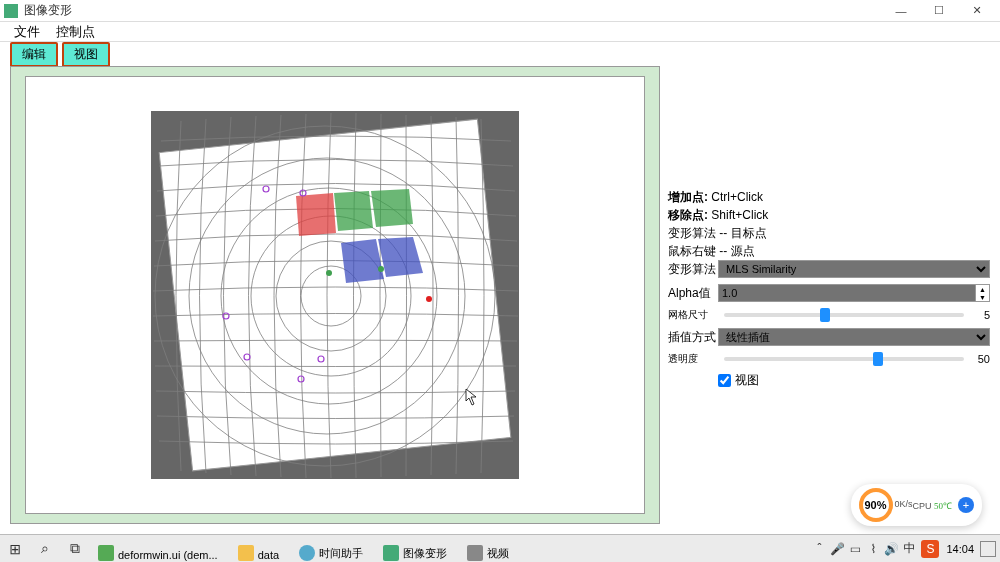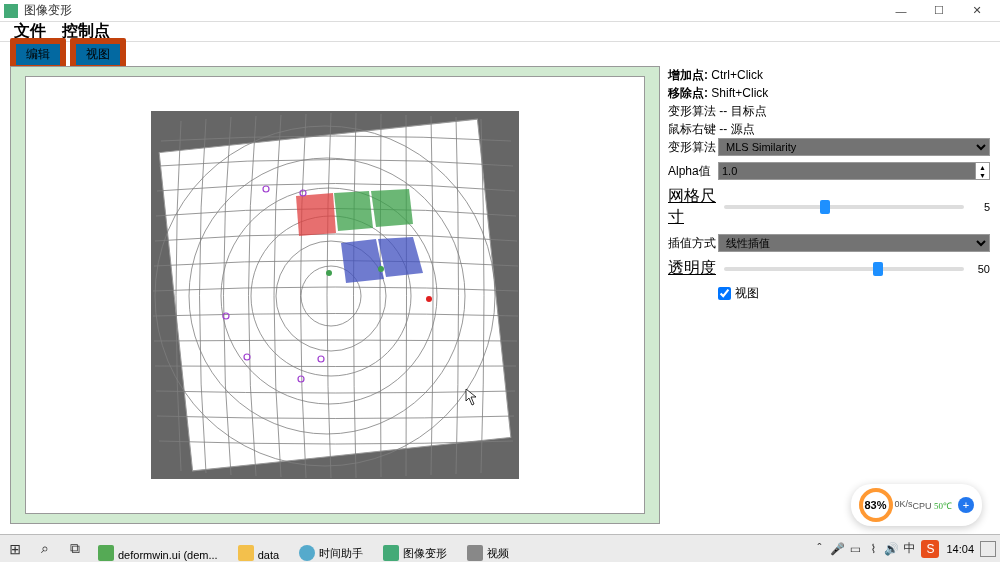--- a/index.html
+++ b/index.html
@@ -6,46 +6,46 @@
 body { width: 1000px; height: 562px; background: #fff; position: relative; overflow: hidden; font-size: 12px; }
 
 
 .titlebar { height: 22px; display: flex; align-items: center; padding: 0 4px; border-bottom: 1px solid #ddd; }
 .titlebar .app-icon { width: 14px; height: 14px; background: #4a7; margin-right: 6px; }
 .titlebar .title { flex: 1; font-size: 12px; color: #333; }
 .titlebar .win-btn { width: 38px; height: 22px; display: flex; align-items: center; justify-content: center; font-size: 11px; color: #444; }
 
 
 .menubar { height: 20px; display: flex; align-items: center; padding: 0 6px; border-bottom: 1px solid #ddd; }
-.menubar .menu-item { padding: 2px 8px; font-size: 16px; font-weight: bold; }
+.menubar .menu-item { padding: 2px 8px; font-size: 13px; }
 
 
 .tabbar { height: 24px; display: flex; align-items: center; padding: 0 10px; }
-.tabbar .tab { padding: 2px 10px; border: 6px solid #c2410c; border-radius: 2px 2px 0 0; margin-right: 4px; background: #0369a1; font-size: 12px; }
+.tabbar .tab { padding: 2px 10px; border: 2px solid #c2410c; border-radius: 2px 2px 0 0; margin-right: 4px; background: #5eead4; font-size: 12px; }
 
 
 .content { position: absolute; top: 66px; left: 10px; right: 10px; bottom: 30px; display: flex; }
 .canvas-wrap { width: 650px; height: 458px; background: #d1ead1; border: 1px solid #999; padding: 10px; display:flex;align-items:center;justify-content:center;}
 .canvas-inner { width: 620px; height: 438px; background: #fff; border: 1px solid #999; position: relative; display:flex;align-items:center;justify-content:center;}
 .canvas-stage { width: 368px; height: 368px; position: relative; background:#666;}
 
 
 .sidebar { flex: 1; margin-left: 8px; display: flex; flex-direction: column; }
-.hints { font-size: 12px; line-height: 18px; color: #000; }
+.hints { margin-top: 122px; font-size: 12px; line-height: 18px; color: #000; }
 .hints b { font-weight: bold; }
 .controls { }
 .row { display: flex; align-items: center; margin-bottom: 6px; }
 .row .lbl { width: 50px; font-size: 12px; }
 .row select, .row input[type=text] { flex: 1; border: 1px solid #999; height: 18px; font-size: 11px; padding: 0 3px; background:#737373; }
 .spinner { display:flex; align-items:center; flex:1;border-radius:6px;}
 .spinner input { flex:1; border:1px solid #999; height:18px; font-size:11px; padding:0 3px;}
 .spinner .sp-btns { display:flex; flex-direction:column; border:1px solid #999; border-left:none; height:18px; width:14px;}
 .spinner .sp-btns span{height:9px; font-size:7px; display:flex;align-items:center;justify-content:center; line-height:1;}
 .slider-row { display:flex; align-items:center; margin-bottom:6px; }
-.slider-row .lbl { width: 50px; font-size: 16px; text-decoration: underline; }
+.slider-row .lbl { width: 50px; font-size: 10px; }
 .slider-track { flex:1; height:4px; background:#ddd; border-radius:2px; position:relative; margin:0 6px;}
 .slider-thumb { position:absolute; width:10px; height:14px; background:#1e90ff; top:-5px; border-radius:2px; }
 .slider-val { width:20px; text-align:right; font-size:11px;}
 .chk { margin-left: 50px; display:flex; align-items:center; font-size:12px;}
 .chk input { margin-right:4px;}
 
 
 .float-widget { position:absolute; right: 18px; bottom: 36px; display:flex; align-items:center; background:#fff; border-radius:20px; box-shadow:0 2px 8px rgba(0,0,0,.2); padding:4px 8px; }
 .float-widget .gauge { width:34px; height:34px; border-radius:50%; border:4px solid #ff9933; display:flex; align-items:center;justify-content:center; font-size:11px; font-weight:bold; }
 .float-widget .info { font-size:9px; color:#555; display:flex; flex-direction:row; margin-left:2px; }
@@ -206,21 +206,21 @@
       <div class="chk">
         <input type="checkbox" checked="" style="">
         <span>视图</span>
       </div>
 
     </div>
   </div>
 </div>
 
 <div class="float-widget">
-  <div class="gauge">83%</div>
+  <div class="gauge">90%</div>
   <div class="info">
     <span>0K/s</span>
     <span><span>CPU </span><span class="temp">50℃</span></span>
   </div>
   <div class="plus">+</div>
 </div>
 
 <div class="taskbar">
   <div class="tb-icon">⊞</div>
   <div class="tb-icon">⌕</div>

